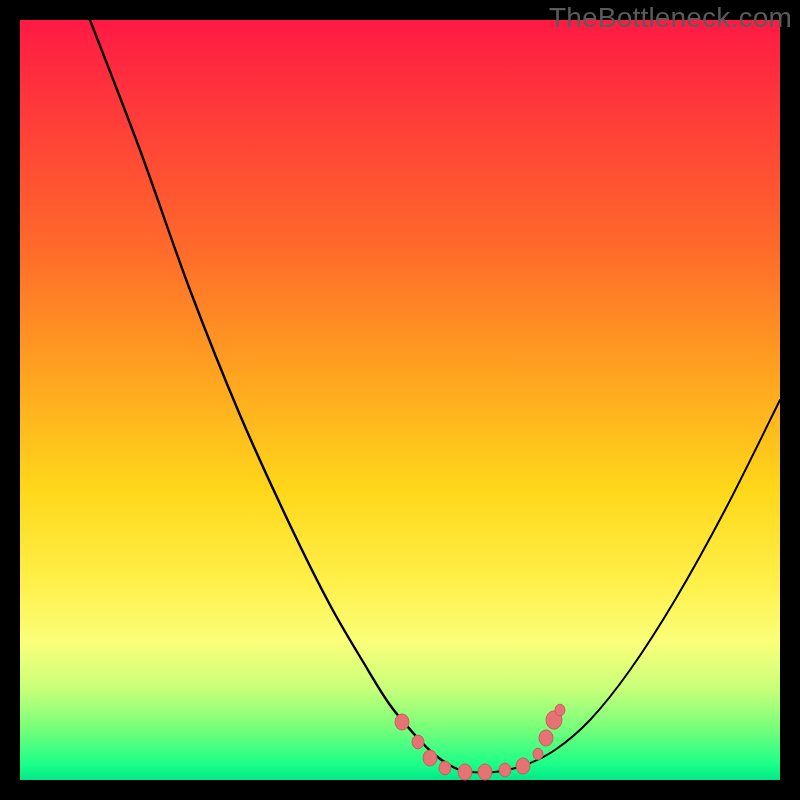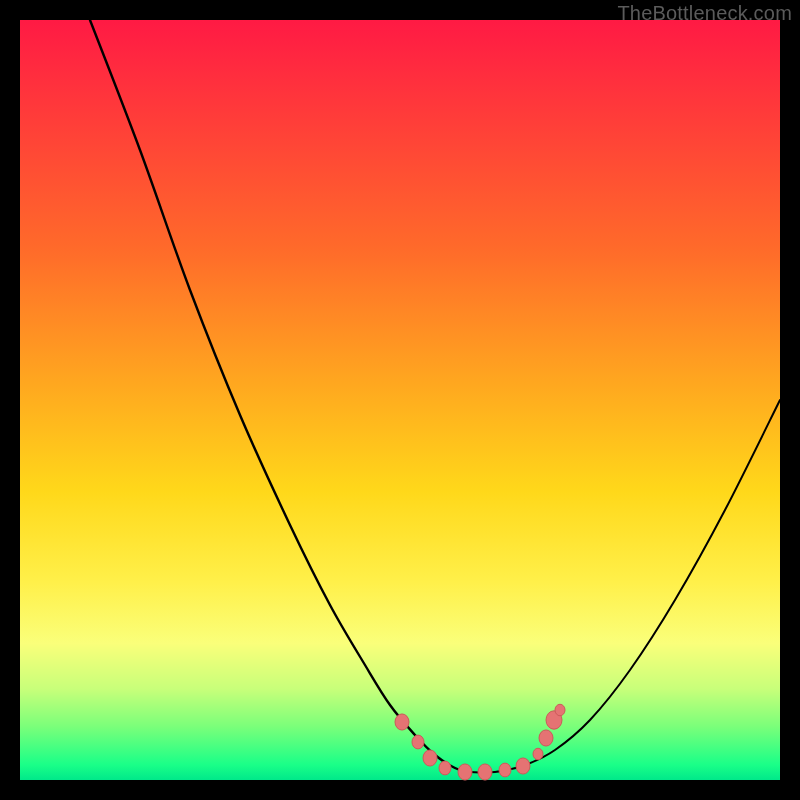--- a/index.html
+++ b/index.html
@@ -39,21 +39,21 @@
       #7aff7a 93%,
       #1aff88 98%,
       #00e88a 100%
     );
   }
   .watermark {
     position: absolute;
     top: 2px;
     right: 8px;
     color: #5b5b5b;
-    font-size: 20px;
+    font-size: 28px;
     font-weight: 500;
     letter-spacing: 0.2px;
     user-select: none;
     z-index: 5;
   }
   svg.curve {
     position: absolute;
     left: 0;
     top: 0;
     width: 760px;

